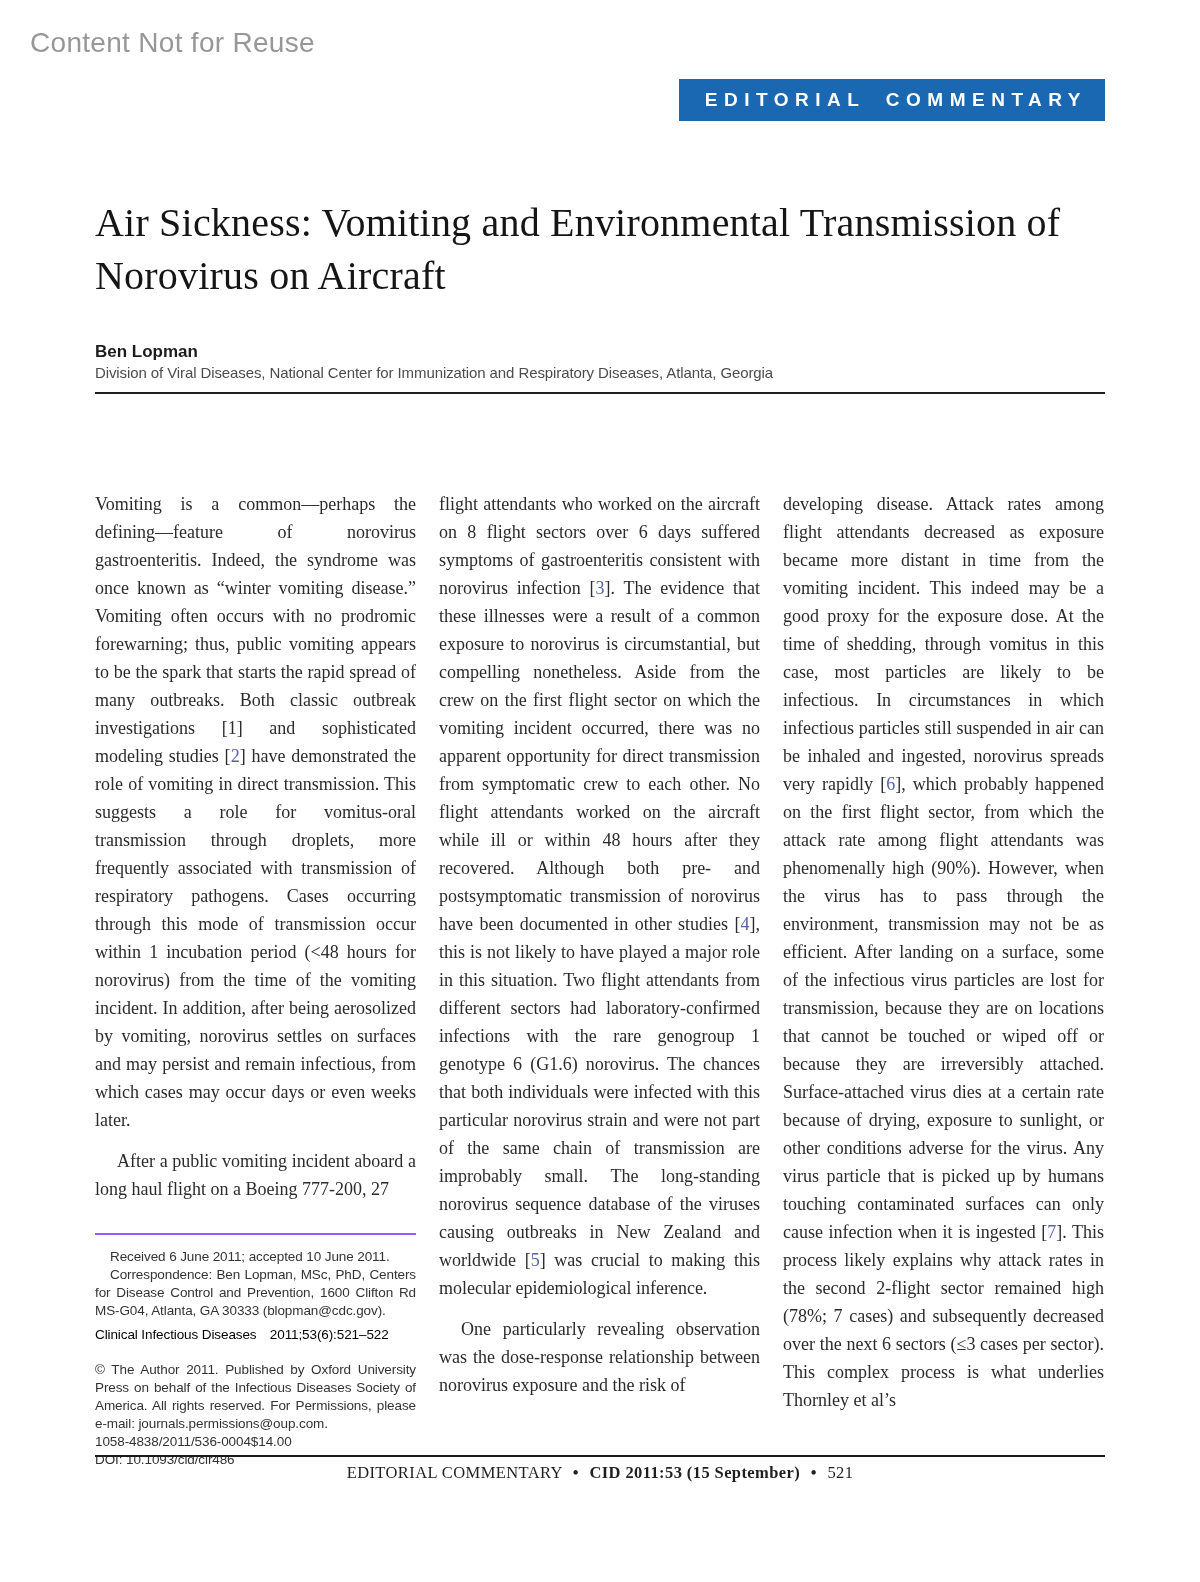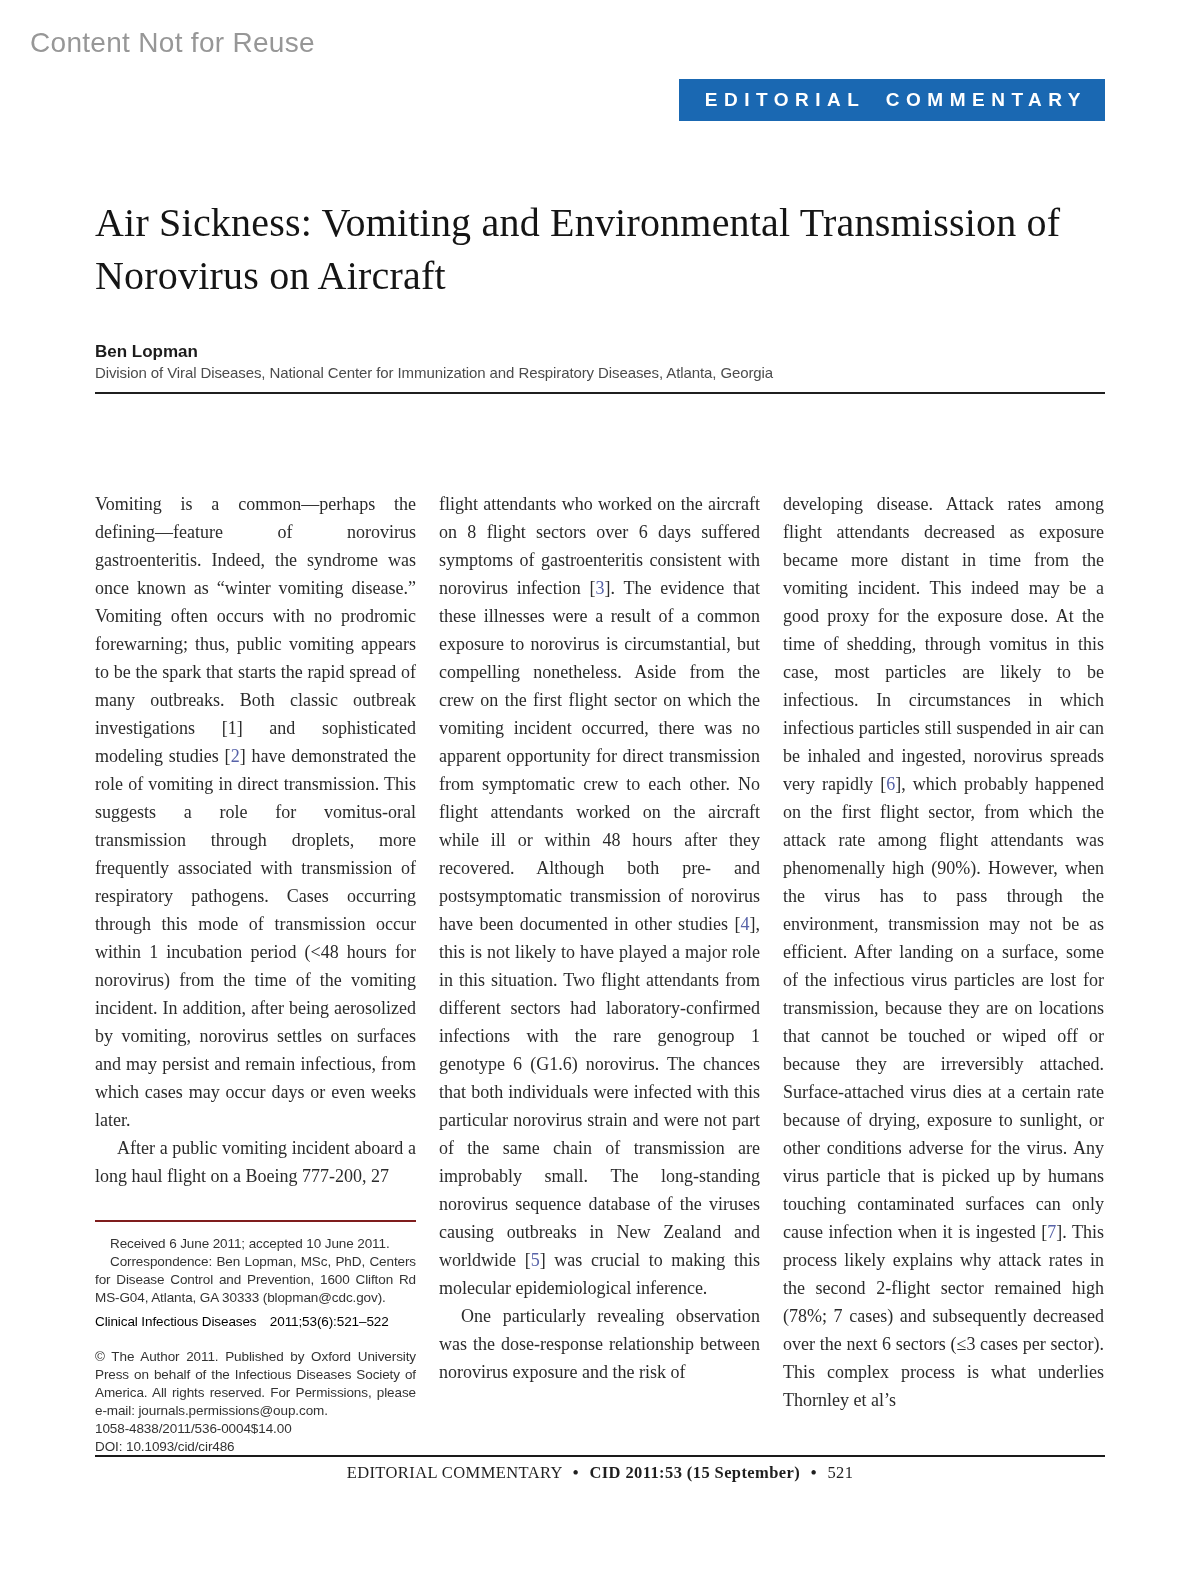--- a/index.html
+++ b/index.html
@@ -78,25 +78,25 @@
     display: flex;
     gap: 23px;
   }
   .col { width: 321px; }
   p.bodypara {
     font-size: 18px;
     line-height: 28px;
     text-align: justify;
     color: #2b2b2b;
   }
-  p.bodypara.indent { text-indent: 22px; }
+  p.bodypara.indent { text-indent: 22px; margin-top: 13px; }
   .ref { color: #5762a8; }
   .footnote {
     margin-top: 30px;
-    border-top: 2px solid #7f1d1d;
+    border-top: 2px solid #8b5cf6;
     padding-top: 13px;
     font-family: "Liberation Sans", "DejaVu Sans", sans-serif;
     font-size: 13.5px;
     line-height: 18px;
     color: #333333;
     letter-spacing: -0.1px;
   }
   .fnline { text-align: justify; }
   .fnline.indent { text-indent: 15px; }
   .fnline.bold { font-weight: normal; margin-top: 6px; margin-bottom: 17px; color: #000000; }

